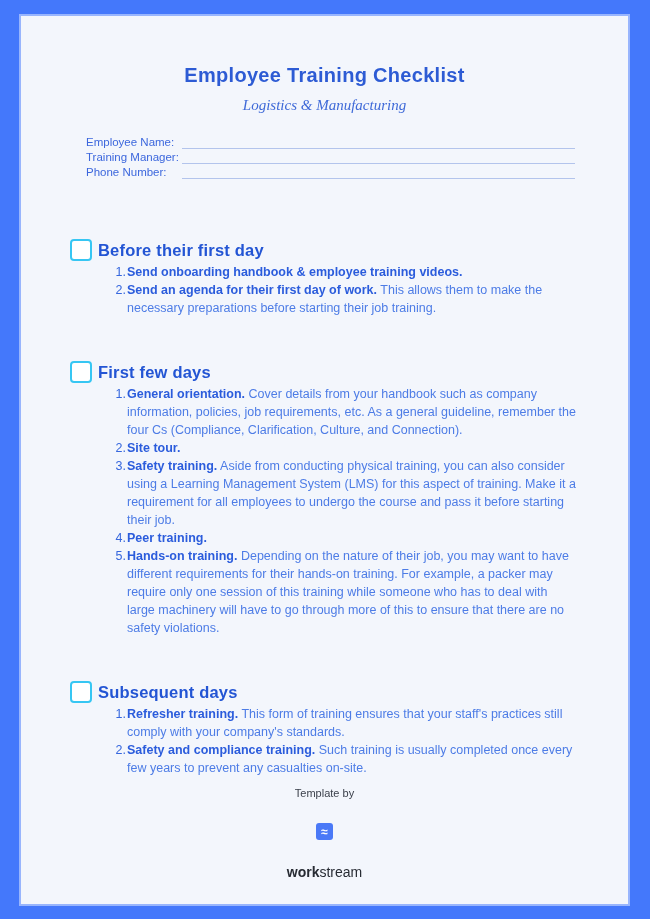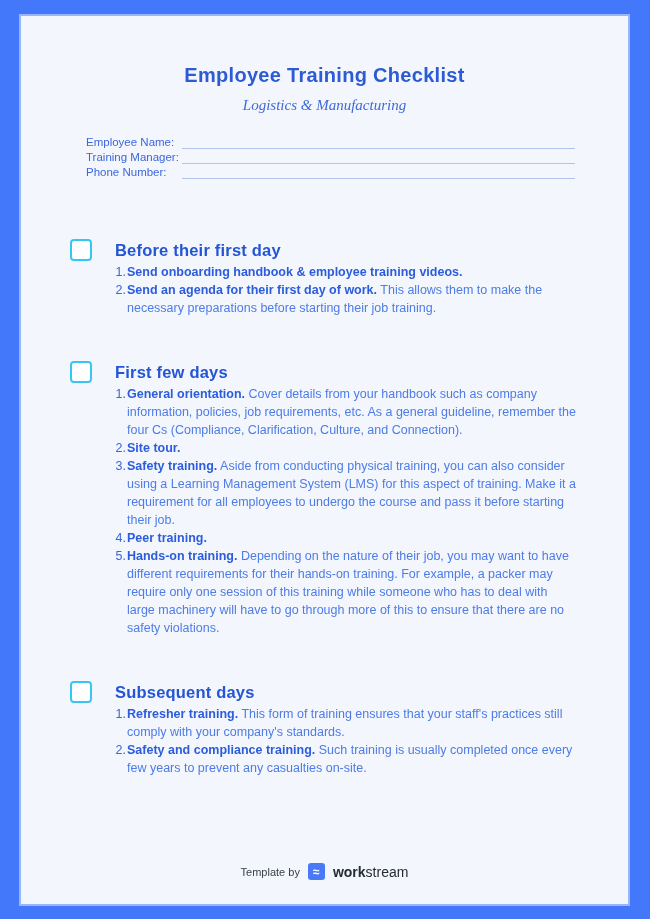--- a/index.html
+++ b/index.html
@@ -56,21 +56,21 @@
   .checkbox {
     width: 22px;
     height: 22px;
     background: #ffffff;
     border: 2px solid #36c6f3;
     border-radius: 4px;
     flex: 0 0 22px;
     cursor: pointer;
   }
   .section-heading {
-    margin-left: 23px;
+    margin-left: 6px;
     padding-top: 2px;
     font-size: 16.5px;
     font-weight: 700;
     color: #2355d4;
     letter-spacing: 0.2px;
   }
   .section ol {
     list-style: none;
     counter-reset: item;
     margin-top: 2px;
@@ -94,21 +94,22 @@
   .item-lead { font-weight: 700; color: #2b5cdc; }
   
   .doc-footer {
     position: absolute;
     left: 0;
     bottom: 24px;
     width: 100%;
     display: flex;
     justify-content: center;
     align-items: center;
-    gap: 8px;
+    gap: 24px;
+    flex-direction: column;
   }
   .footer-prefix { font-size: 11px; color: #3a3f4a; }
   .brand-logo {
     width: 17px;
     height: 17px;
     background: #4a79f7;
     border-radius: 3px;
     color: #ffffff;
     font-size: 12px;
     font-weight: 700;

